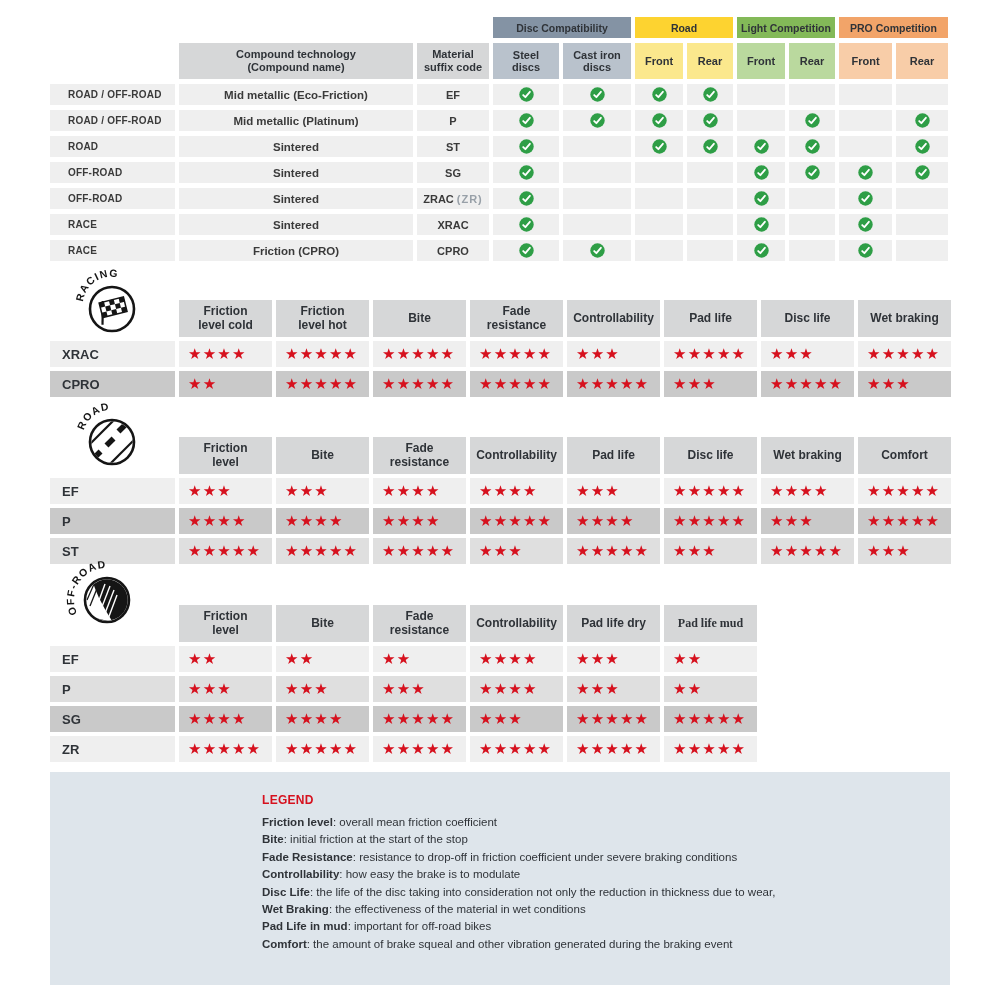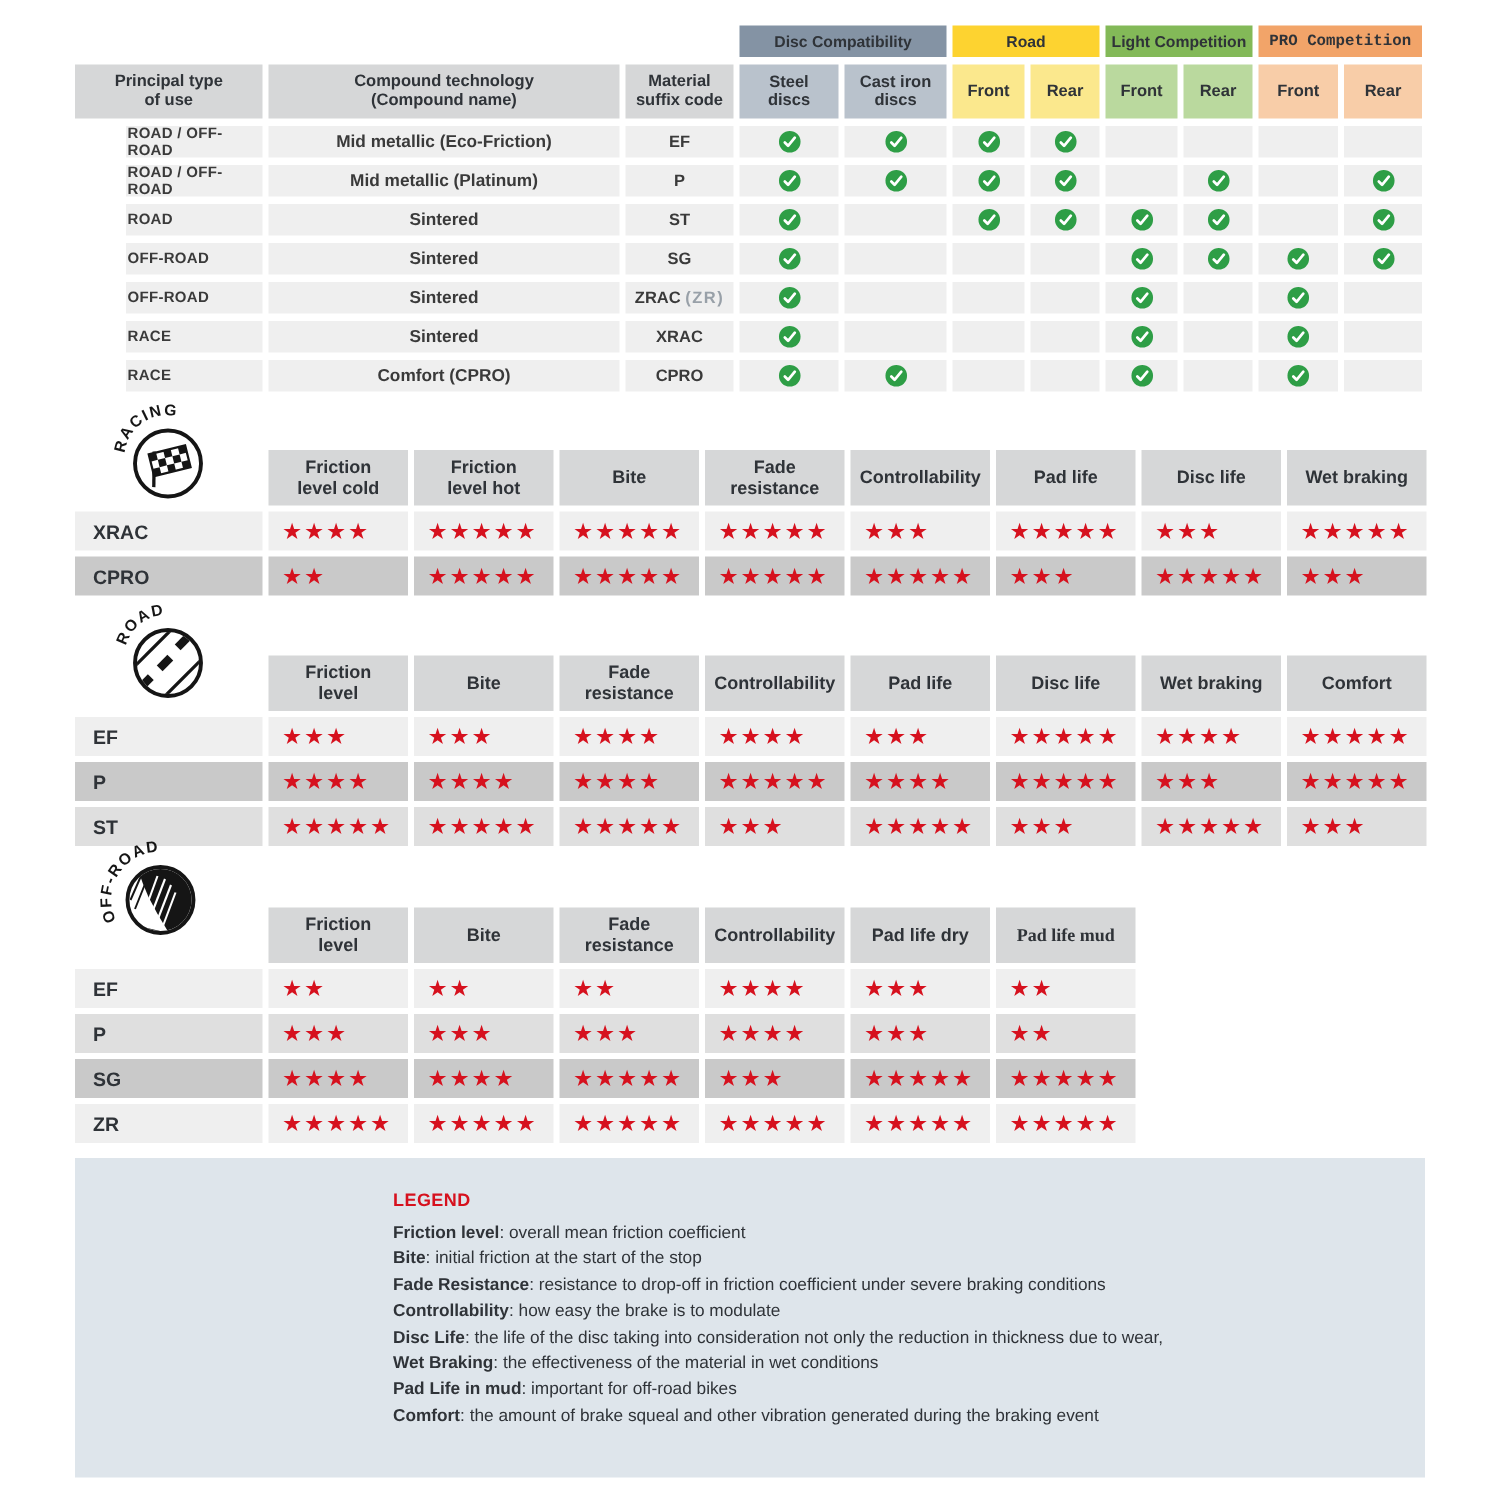--- a/index.html
+++ b/index.html
@@ -8,30 +8,30 @@
 
   
   .compat-grid{position:absolute;left:50px;top:17px;display:grid;
     grid-template-columns:125px 234px 72px 66px 68px 48px 46px 48px 46px 53px 52px;
     grid-template-rows:21px 36px;grid-auto-rows:21px;column-gap:4px;row-gap:5px;}
   .cell{display:flex;align-items:center;justify-content:center;}
   .band{font-weight:700;font-size:10.5px;color:#2f3338;}
   .band-disc{background:var(--band-disc);}
   .band-road{background:var(--band-road);}
   .band-lc{background:var(--band-lc);}
-  .band-pro{background:var(--band-pro);font-family:Liberation Mono, monospace;}
+  .band-pro{background:var(--band-pro);}
   .sub{font-weight:700;font-size:11px;white-space:pre-line;text-align:center;line-height:1.12;color:#2f3338;}
   .sub-disc{background:var(--sub-disc);}
   .sub-road{background:var(--sub-road);}
   .sub-lc{background:var(--sub-lc);}
   .sub-pro{background:var(--sub-pro);}
   .hdr{background:var(--hdr);font-weight:700;font-size:11px;white-space:pre-line;
        text-align:center;line-height:1.15;color:#2f3338;}
-  .c-use{background:var(--row-light);justify-content:flex-start;padding-left:1px;
-         font-size:10px;font-weight:700;letter-spacing:.2px;margin-left:34px;}
+  .c-use{background:var(--row-light);justify-content:flex-start;padding-left:18px;
+         font-size:10px;font-weight:700;letter-spacing:.2px;}
   .c-tech{background:var(--row-light);font-weight:700;font-size:11.5px;}
   .c-code{background:var(--row-light);font-weight:700;font-size:11px;}
   .c-chk{background:var(--row-light);}
   .chk{width:15px;height:15px;display:block;}
   .suffix{color:#98a0a8;font-weight:700;margin-left:3px;letter-spacing:1px;}
 
   
   .rt-grid{position:absolute;display:grid;column-gap:4px;row-gap:4px;
            grid-template-rows:37px;grid-auto-rows:26px;}
   #rg-racing{left:50px;top:300px;grid-template-columns:125px repeat(8,93px);}
@@ -65,22 +65,20 @@
 <body>
 
 <div class="page">
 
   <div class="compat-grid">
     <div class="cell band band-disc" style="grid-area:1/4/2/6">Disc Compatibility</div>
     <div class="cell band band-road" style="grid-area:1/6/2/8">Road</div>
     <div class="cell band band-lc" style="grid-area:1/8/2/10">Light Competition</div>
     <div class="cell band band-pro" style="grid-area:1/10/2/12">PRO Competition</div>
 
-    <div class="cell hdr" style="grid-area:2/1">Principal type
-of use</div>
     <div class="cell hdr" style="grid-area:2/2">Compound technology
 (Compound name)</div>
     <div class="cell hdr" style="grid-area:2/3">Material
 suffix code</div>
     <div class="cell sub sub-disc" style="grid-area:2/4">Steel
 discs</div>
     <div class="cell sub sub-disc" style="grid-area:2/5">Cast iron
 discs</div>
     <div class="cell sub sub-road" style="grid-area:2/6">Front</div>
     <div class="cell sub sub-road" style="grid-area:2/7">Rear</div>
@@ -284,21 +282,21 @@
       </div>
       <div class="cell c-chk" style="grid-row: 8;"></div>
       <div class="cell c-chk" style="grid-row: 8;">
         <svg class="chk" viewBox="0 0 20 20">
           <circle cx="10" cy="10" r="9.6" fill="#2e9e46"></circle>
           <path d="M5.6 10.7l2.9 2.9 6-7.2" fill="none" stroke="#fff" stroke-width="2.4" stroke-linecap="round" stroke-linejoin="round"></path>
         </svg>
       </div>
       <div class="cell c-chk" style="grid-row: 8;"></div>
       <div class="cell c-use" style="grid-row: 9;">RACE</div>
-      <div class="cell c-tech" style="grid-row: 9;">Comfort (CPRO)</div>
+      <div class="cell c-tech" style="grid-row: 9;">Friction (CPRO)</div>
       <div class="cell c-code" style="grid-row: 9;">CPRO</div>
       <div class="cell c-chk" style="grid-row: 9;">
         <svg class="chk" viewBox="0 0 20 20">
           <circle cx="10" cy="10" r="9.6" fill="#2e9e46"></circle>
           <path d="M5.6 10.7l2.9 2.9 6-7.2" fill="none" stroke="#fff" stroke-width="2.4" stroke-linecap="round" stroke-linejoin="round"></path>
         </svg>
       </div>
       <div class="cell c-chk" style="grid-row: 9;">
         <svg class="chk" viewBox="0 0 20 20">
           <circle cx="10" cy="10" r="9.6" fill="#2e9e46"></circle>

